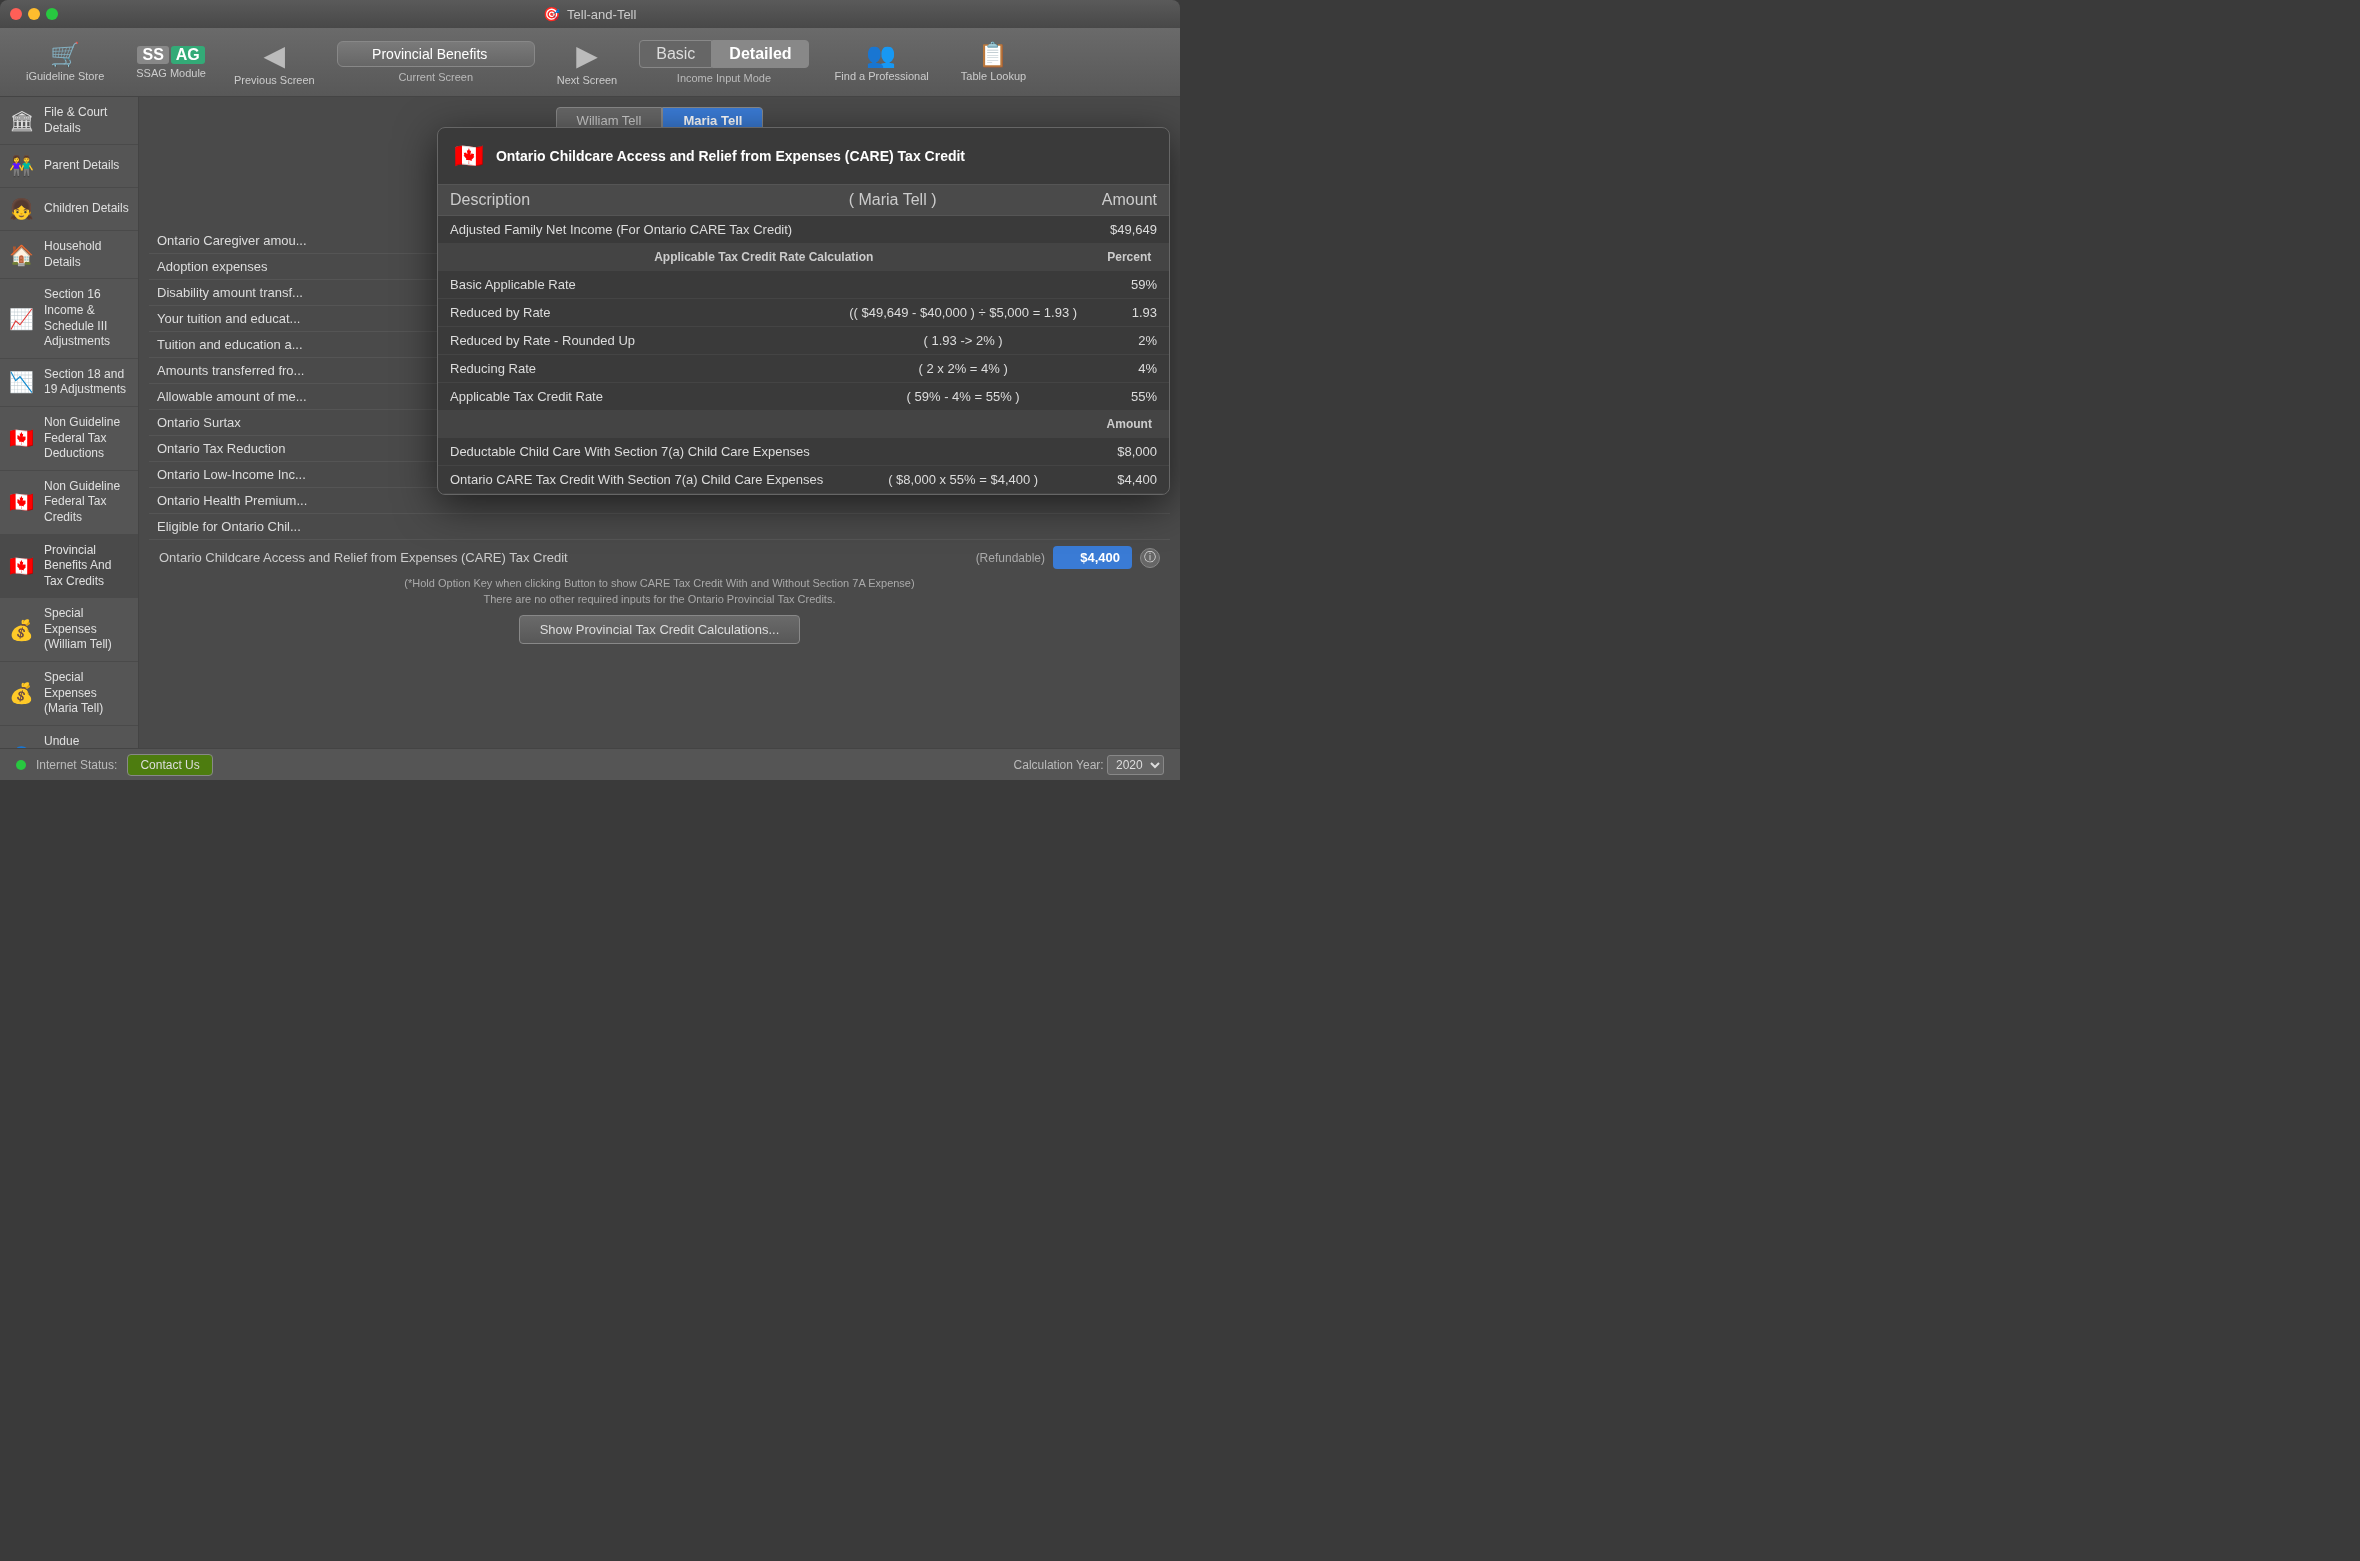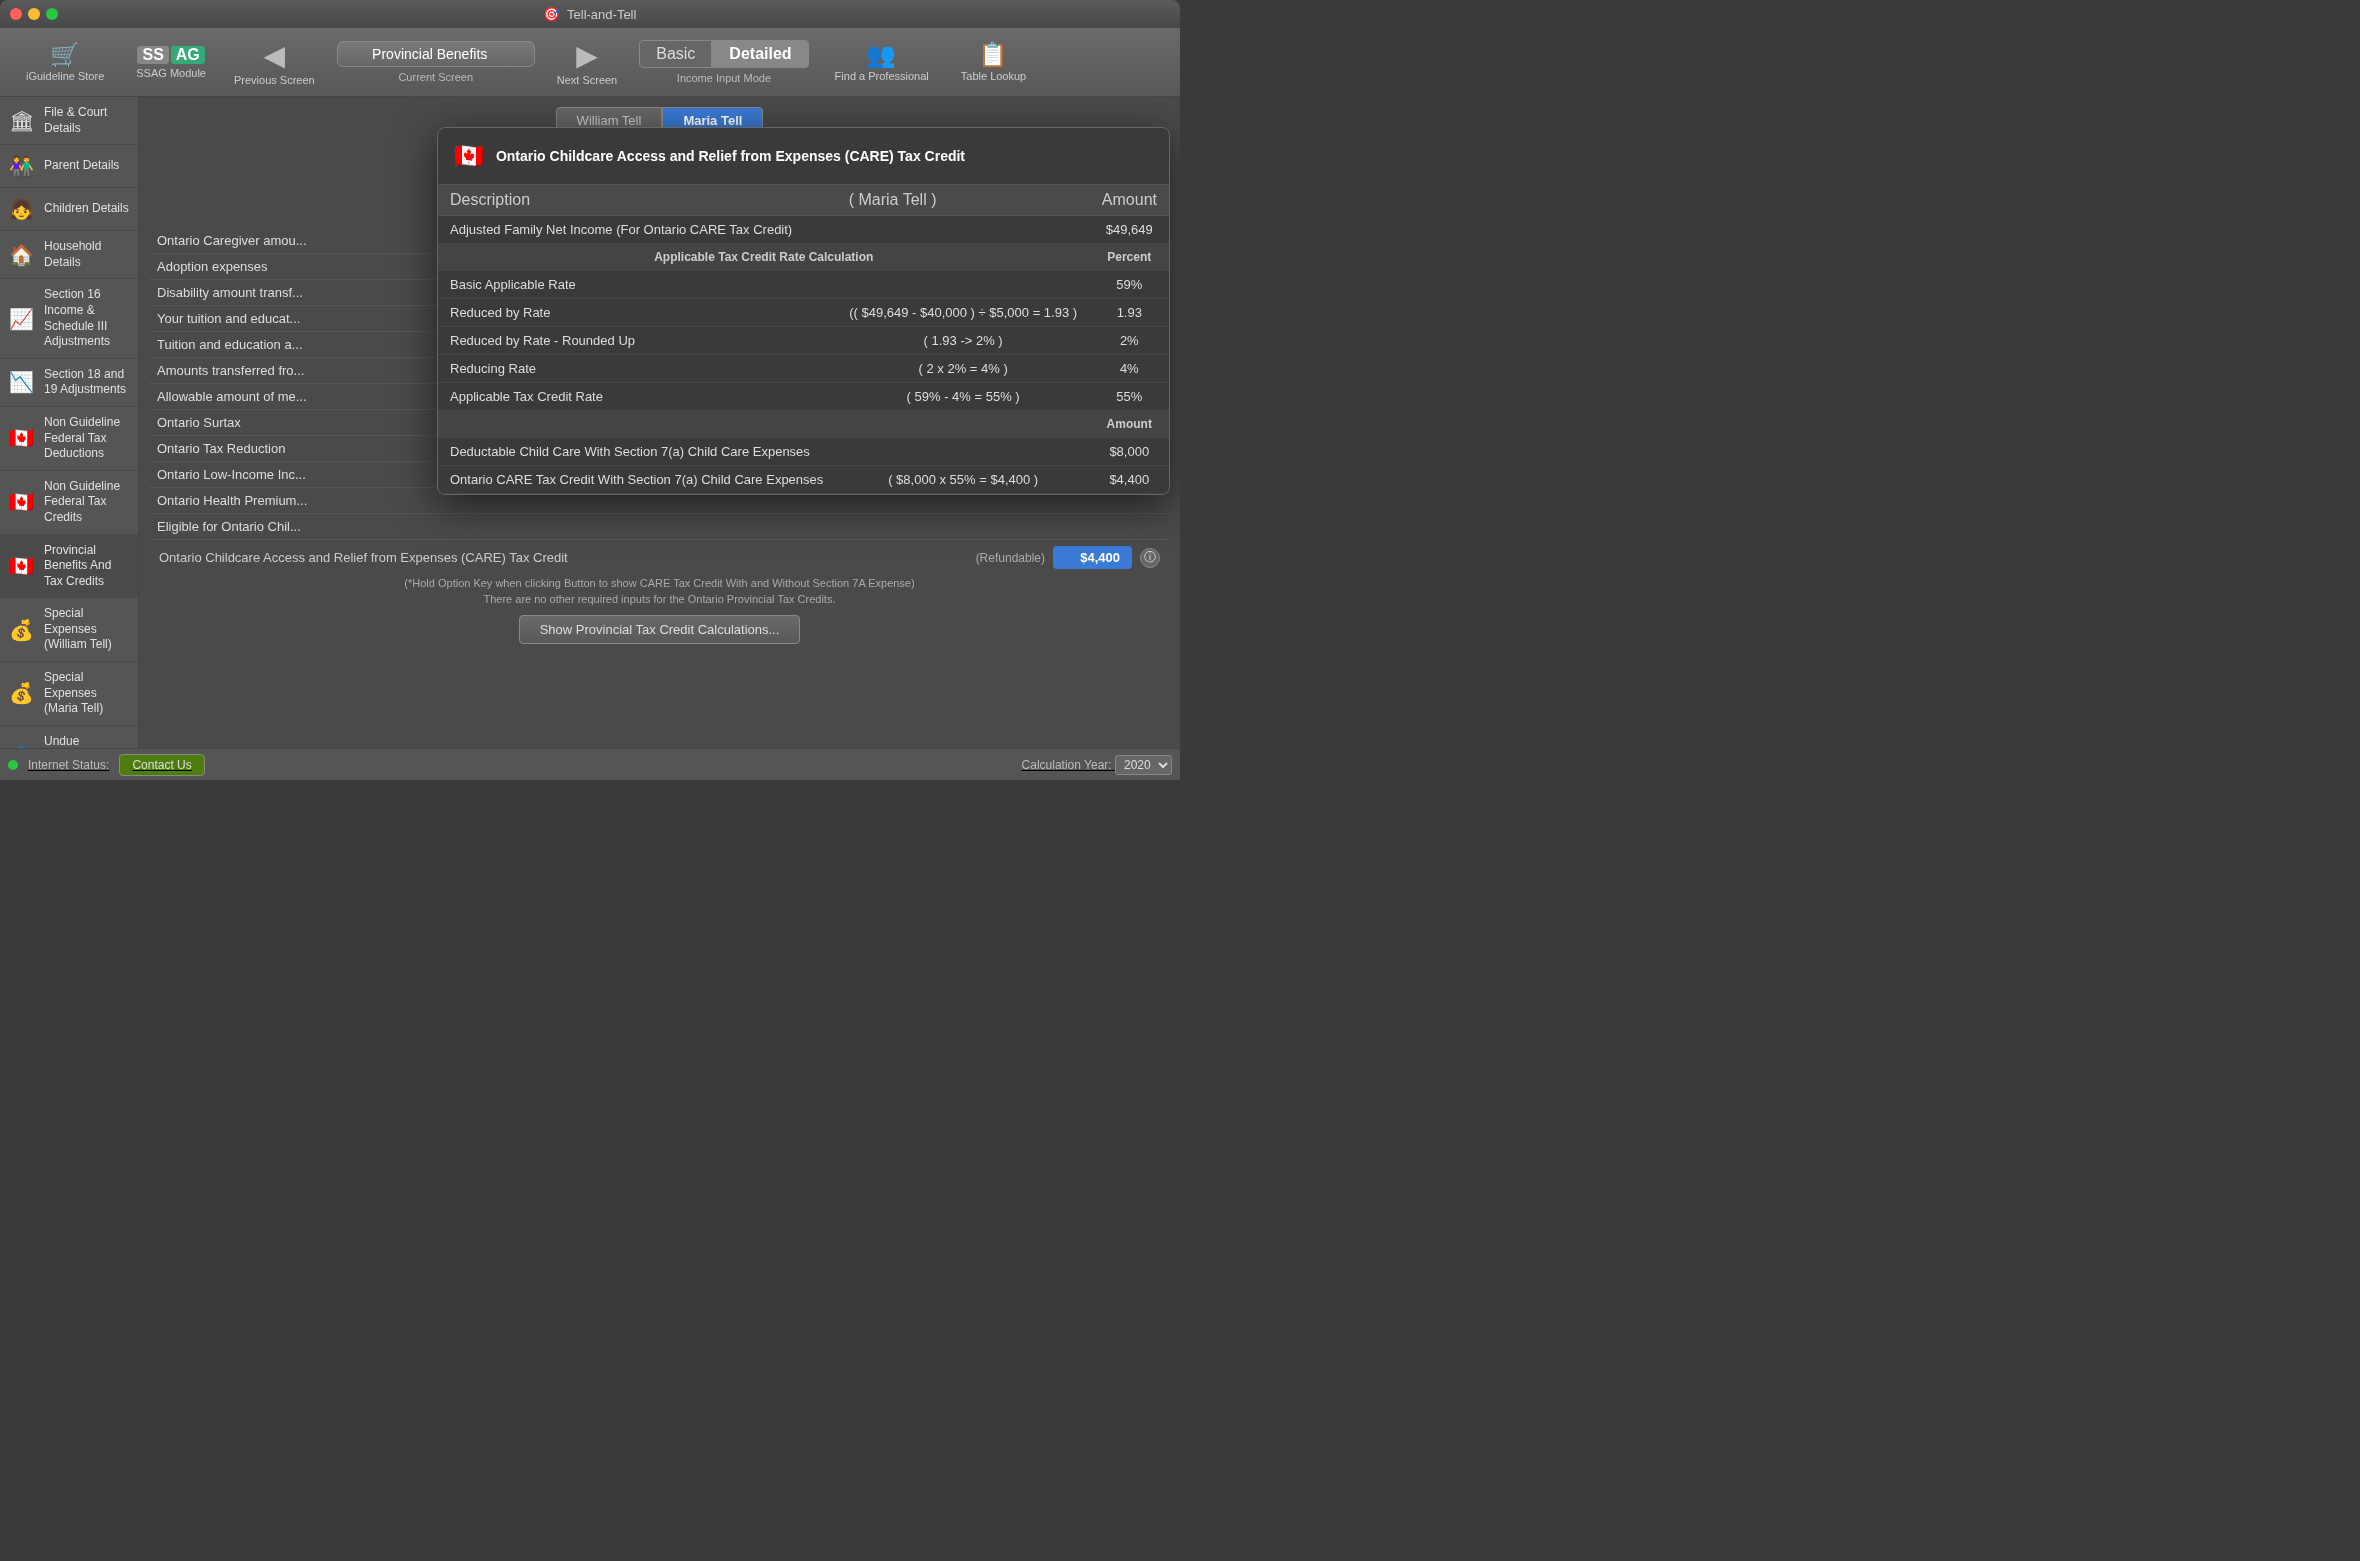--- a/index.html
+++ b/index.html
@@ -283,21 +283,21 @@
       text-align: left;
       border-bottom: 1px solid #555;
     }
     .modal-table th.right { text-align: right; }
     .modal-table td {
       padding: 6px 12px;
       color: #ddd;
       font-size: 13px;
       border-bottom: 1px solid #444;
     }
-    .modal-table td.right { text-align: center; }
+    .modal-table td.right { text-align: right; }
     .modal-table td.center { text-align: center; }
     .modal-table .section-header td {
       background: #444;
       color: #ccc;
       font-size: 12px;
       font-weight: 600;
       text-align: center;
     }
     .care-row {
       display: flex;
@@ -340,24 +340,23 @@
       cursor: pointer;
     }
     .hint-text { color: #aaa; font-size: 11px; text-align: center; padding: 2px 20px; }
 
     
     .status-bar {
       height: 32px;
       background: #555;
       display: flex;
       align-items: center;
-      padding: 0 8px;
+      padding: 0 16px;
       border-top: 1px solid #444;
       gap: 10px;
-      text-decoration: underline;
     }
     .status-dot { width: 10px; height: 10px; border-radius: 50%; background: #28c840; }
     .status-text { color: #bbb; font-size: 12px; }
     .contact-btn {
       background: #4d7c0f;
       border: 1px solid #888;
       border-radius: 4px;
       color: #ddd;
       font-size: 12px;
       padding: 3px 12px;

